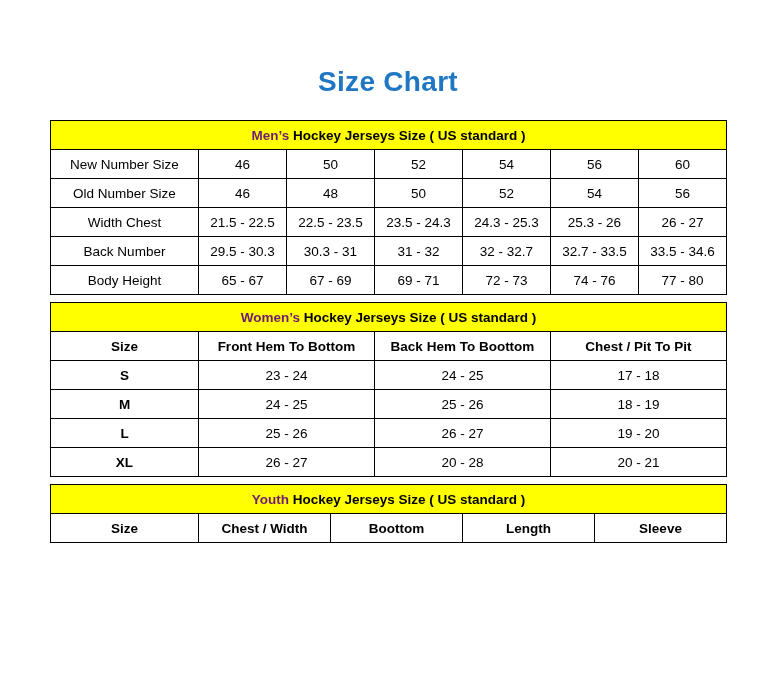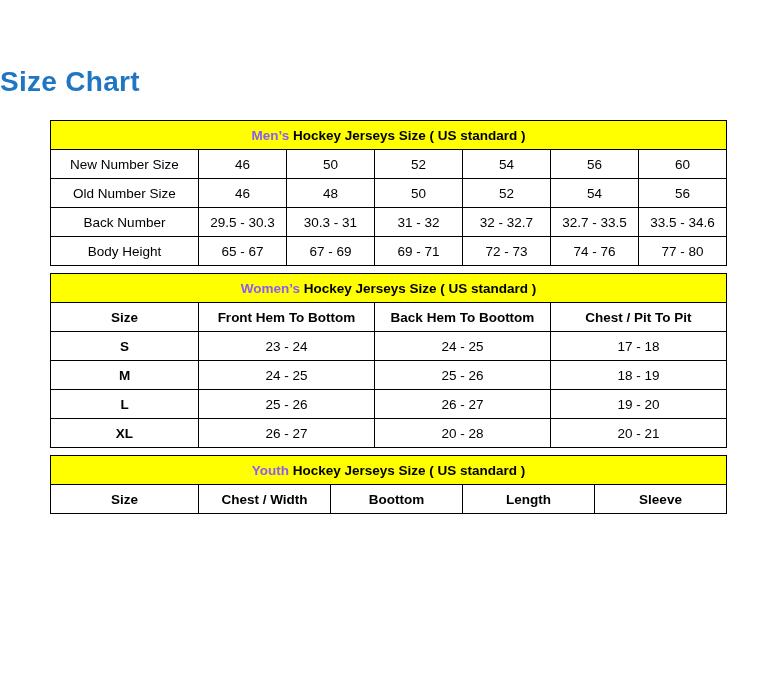--- a/index.html
+++ b/index.html
@@ -14,21 +14,21 @@
     color: #000000;
     overflow: hidden;
   }
   #page {
     width: 776px;
     height: 692px;
     position: relative;
     box-sizing: border-box;
   }
   #title {
-    text-align: left;
+    text-align: center;
     color: #1f77c4;
     font-size: 28px;
     font-weight: bold;
     padding-top: 66px;
     letter-spacing: 0.3px;
   }
   .tables-wrap {
     width: 676px;
     margin: 0 auto;
     padding-top: 22px;
@@ -48,21 +48,21 @@
     padding: 0 2px;
     background: #ffffff;
   }
   td.section-head {
     background: #ffff00 !important;
     font-weight: bold;
     font-size: 15px;
     height: 31px;
   }
   .sec-accent {
-    color: #8b5cf6;
+    color: #701a75;
   }
   td.rowlabel {
     font-weight: normal;
     margin-top: 12px;
   }
   td.colhead {
     font-weight: bold;
   }
   td.bold {
     font-weight: bold;
@@ -104,20 +104,29 @@
           <td>60</td>
         </tr>
         <tr>
           <td class="rowlabel">Old Number Size</td>
           <td>46</td>
           <td>48</td>
           <td>50</td>
           <td>52</td>
           <td>54</td>
           <td>56</td>
+        </tr>
+        <tr>
+          <td class="rowlabel">Width Chest</td>
+          <td>21.5 - 22.5</td>
+          <td>22.5 - 23.5</td>
+          <td>23.5 - 24.3</td>
+          <td>24.3 - 25.3</td>
+          <td>25.3 - 26</td>
+          <td>26 - 27</td>
         </tr>
         <tr>
           <td class="rowlabel">Back Number</td>
           <td>29.5 - 30.3</td>
           <td>30.3 - 31</td>
           <td>31 - 32</td>
           <td>32 - 32.7</td>
           <td>32.7 - 33.5</td>
           <td>33.5 - 34.6</td>
         </tr>

